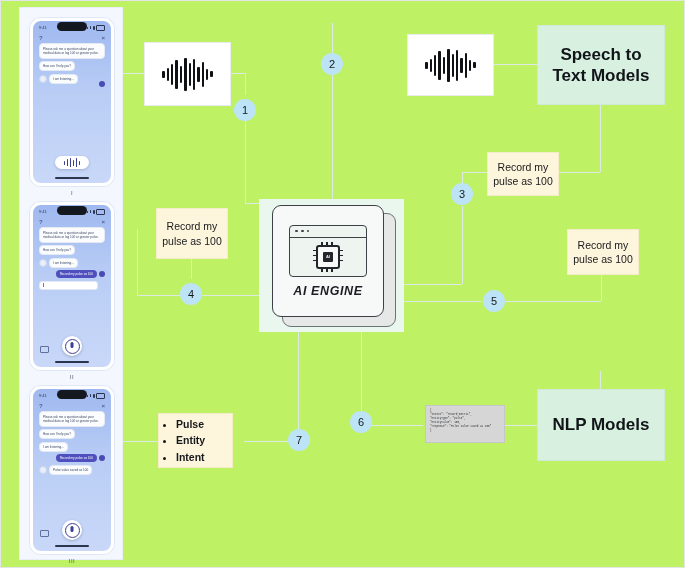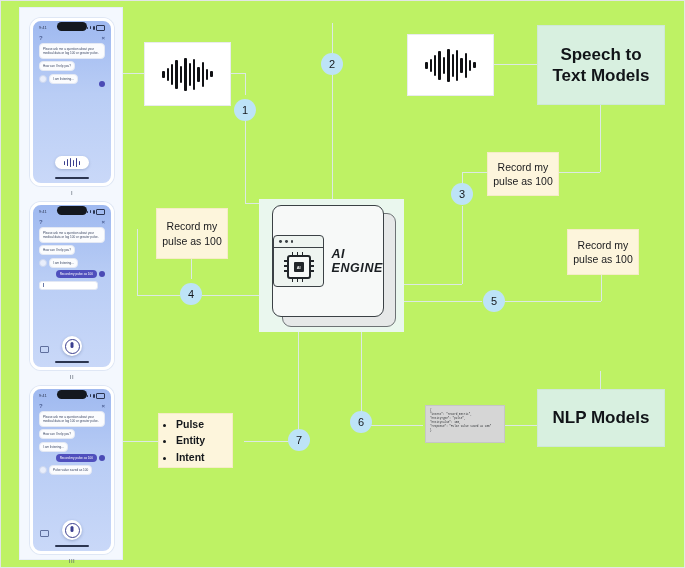--- a/index.html
+++ b/index.html
@@ -152,21 +152,21 @@
     background:#eaf7ee;
   }
   .engine-shadow{
     position:absolute;left:281px;top:212px;width:112px;height:112px;
     background:#e6e8e8;border:1.5px solid #6d7275;border-radius:9px;
   }
   .engine-card{
     position:absolute;left:271px;top:204px;width:112px;height:112px;
     background:#f7f9f8;border:1.8px solid #3b4145;border-radius:9px;
     box-sizing:border-box;
-    display:flex;align-items:center;justify-content:center;gap:7px;
+    display:flex;flex-direction:column;align-items:center;justify-content:center;gap:7px;
   }
   .browser{
     width:78px;height:52px;border:1.6px solid #3b4145;border-radius:4px;
     background:#eef4f0;box-sizing:border-box;overflow:hidden;
   }
   .browser-bar{
     height:11px;border-bottom:1.5px solid #3b4145;
     display:flex;align-items:center;gap:3px;padding-left:5px;
   }
   .dot{width:2.8px;height:2.8px;border-radius:50%;background:#3b4145;}
@@ -388,21 +388,21 @@
       <i style="height:23px"></i>
       <i style="height:31px"></i>
     <i style="height:15px"></i>
       <i style="height:25px"></i>
       <i style="height:11px"></i>
       <i style="height:6px"></i>
   </div>
 
   <div class="green-box big" style="left:536px;top:24px;width:128px;height:80px;">Speech to Text Models</div>
 
-  <div class="green-box big" style="left:536px;top:388px;width:128px;height:58px;">NLP Models</div>
+  <div class="green-box big" style="left:536px;top:388px;width:128px;height:72px;">NLP Models</div>
 
   <div class="engine-halo"></div>
   <div class="engine-shadow"></div>
   <div class="engine-card">
     <div class="browser">
       <div class="browser-bar">
         <span class="dot"></span>
         <span class="dot"></span>
         <span class="dot"></span>
       </div>

